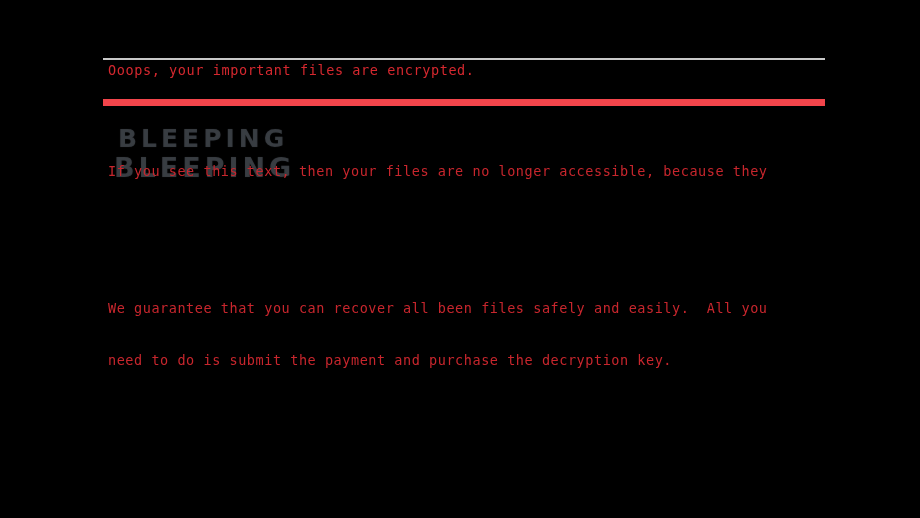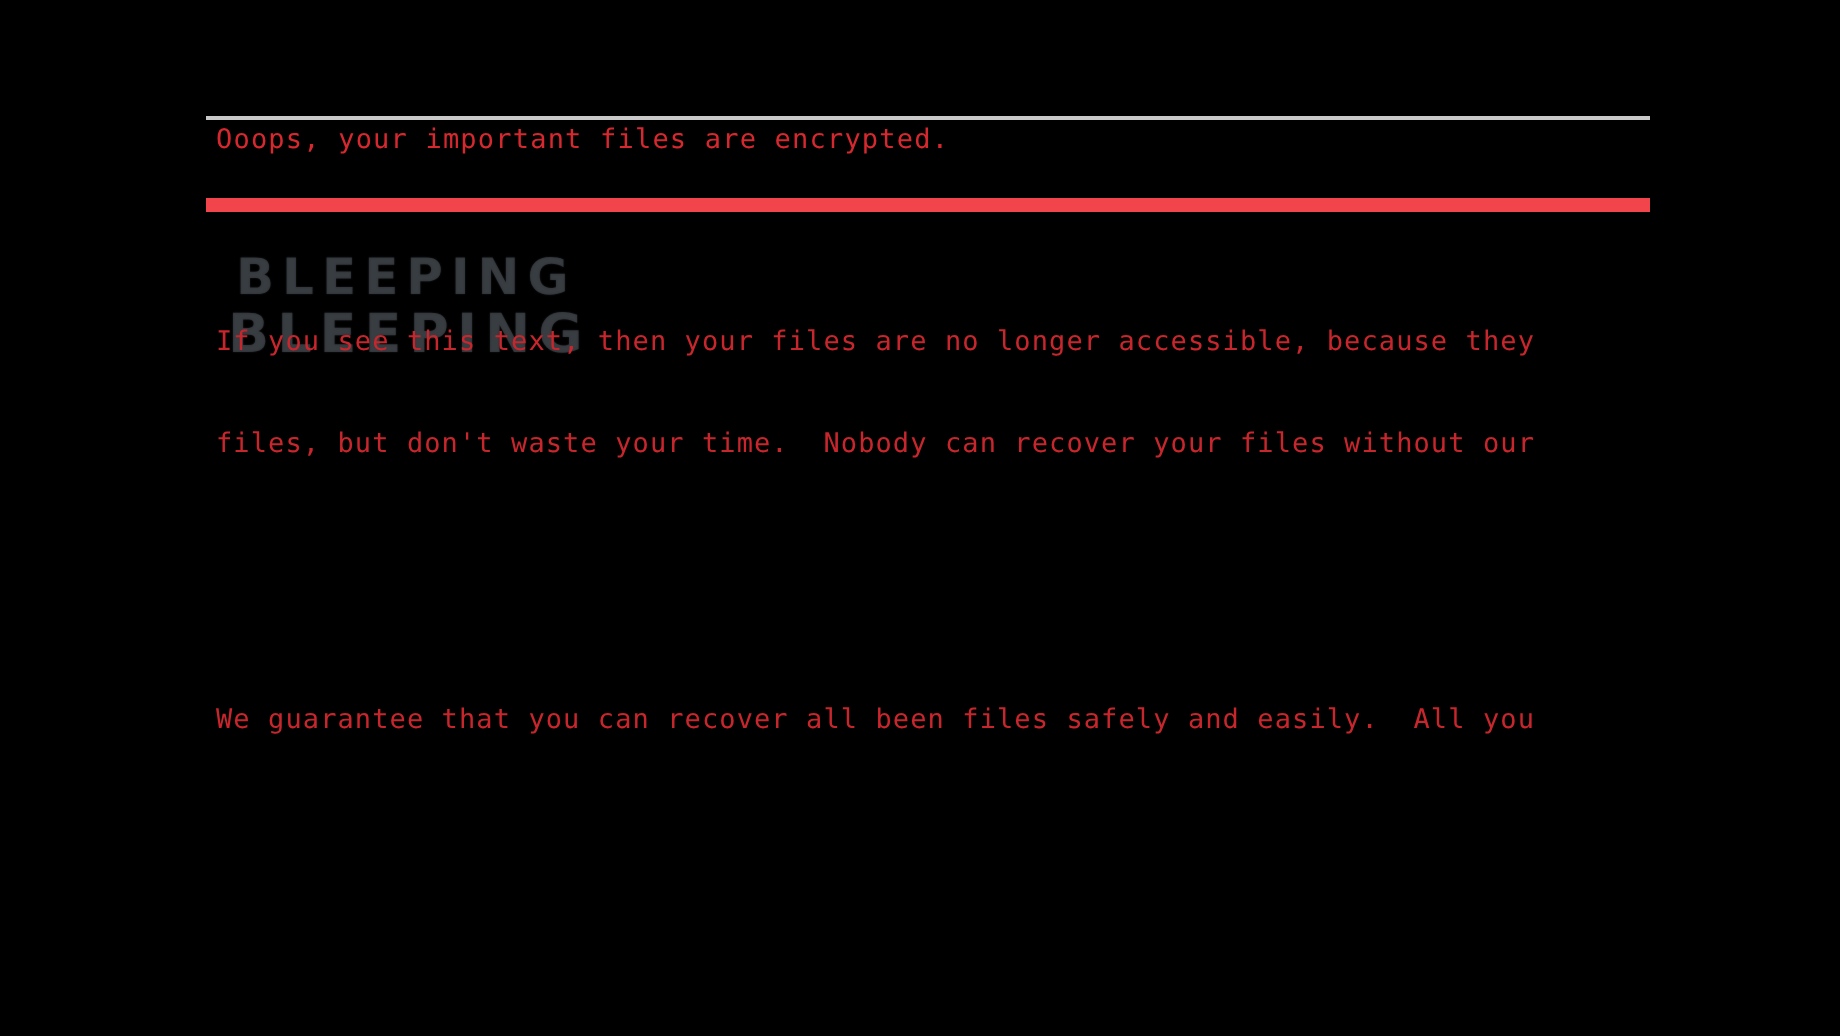--- a/index.html
+++ b/index.html
@@ -110,25 +110,25 @@
 
     <div class="topline"></div>
 
     <div class="title">Ooops, your important files are encrypted.</div>
 
     <div class="redbar"></div>
 
     <div class="body-text">
 
       <div class="para">If you see this text, then your files are no longer accessible, because they</div>
-      <div class="para">files, but don't waste your time.  Nobody can recover your files without our</div>
 
       <div class="gap"></div>
 
       <div class="para">We guarantee that you can recover all been files safely and easily.  All you</div>
+      <div class="para">need to do is submit the payment and purchase the decryption key.</div>
 
       
 
       
 
       
 
       
 
       

